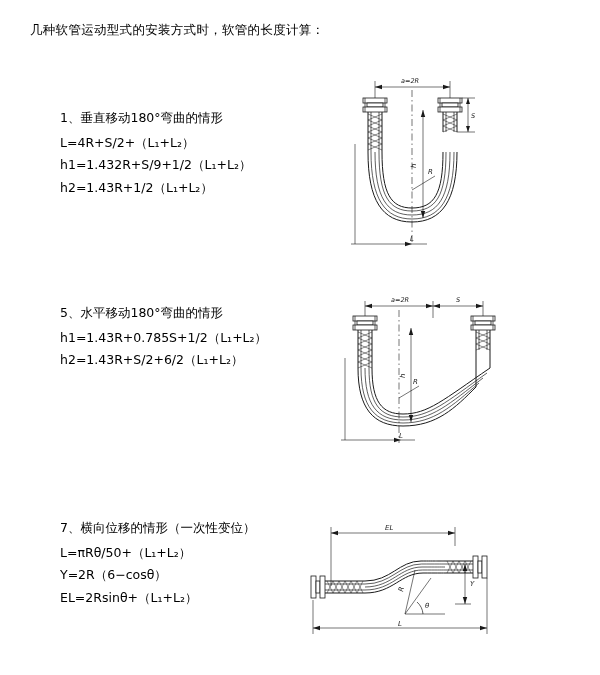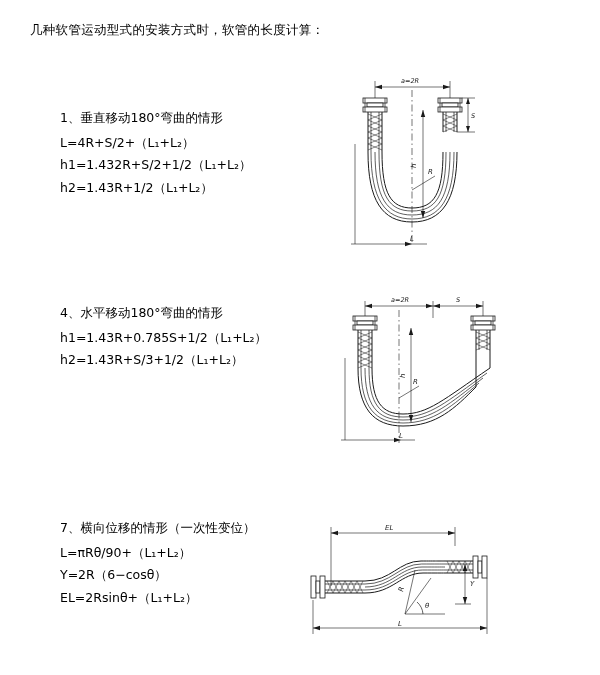--- a/index.html
+++ b/index.html
@@ -63,21 +63,21 @@
 </head>
 <body>
 
 <div class="page">
 
   <div class="title">几种软管运动型式的安装方式时，软管的长度计算：</div>
 
   <div class="section" style="left:48px; top:110px;">
     <div class="sec-head">1、垂直移动180°弯曲的情形</div>
     <div class="formula">L=4R+S/2+（L₁+L₂）</div>
-    <div class="formula">h1=1.432R+S/2+1/2（L₁+L₂）</div>
+    <div class="formula">h1=1.432R+S/9+1/2（L₁+L₂）</div>
     <div class="formula">h2=1.43R+1/2（L₁+L₂）</div>
   </div>
 
   <div class="fig" style="left:315px; top:68px;">
     <svg width="180" height="200" viewBox="0 0 180 200">
 
       <path class="dim" d="M60 19 L135 19"></path>
       <path class="solidfill" d="M60 19 l7 -2.2 v4.4 z"></path>
       <path class="solidfill" d="M135 19 l-7 -2.2 v4.4 z"></path>
       <text class="dtxt6" x="86" y="15">a=2R</text>
@@ -133,23 +133,23 @@
       <text class="dtxt6" x="156" y="50">S</text>
 
       <path class="dim" d="M40 176 L40 76"></path>
       <path class="dim" d="M36 176 L112 176"></path>
       <text class="dtxt" x="95" y="173">L</text>
       <path class="solidfill" d="M97 176 l-7 -2.2 v4.4 z"></path>
     </svg>
   </div>
 
   <div class="section" style="left:48px; top:305px;">
-    <div class="sec-head">4、水平移动180°弯曲的情形</div>
+    <div class="sec-head">5、水平移动180°弯曲的情形</div>
     <div class="formula">h1=1.43R+0.785S+1/2（L₁+L₂）</div>
-    <div class="formula">h2=1.43R+S/3+1/2（L₁+L₂）</div>
+    <div class="formula">h2=1.43R+S/2+6/2（L₁+L₂）</div>
   </div>
 
   <div class="fig" style="left:315px; top:288px;">
     <svg width="185" height="160" viewBox="0 0 185 160">
 
       <path class="dim" d="M50 18 L118 18"></path>
       <path class="solidfill" d="M50 18 l7 -2.2 v4.4 z"></path>
       <path class="solidfill" d="M118 18 l-7 -2.2 v4.4 z"></path>
       <text class="dtxt6" x="76" y="14">a=2R</text>
       <path class="dim" d="M118 18 L168 18"></path>
@@ -200,21 +200,21 @@
 
       <path class="dim" d="M30 152 L30 70"></path>
       <path class="dim" d="M26 152 L100 152"></path>
       <text class="dtxt" x="84" y="150">L</text>
       <path class="solidfill" d="M86 152 l-7 -2.2 v4.4 z"></path>
     </svg>
   </div>
 
   <div class="section" style="left:48px; top:520px;">
     <div class="sec-head">7、横向位移的情形（一次性变位）</div>
-    <div class="formula">L=πRθ/90+（L₁+L₂）</div>
+    <div class="formula">L=πRθ/50+（L₁+L₂）</div>
     <div class="formula">Y=2R（6−cosθ）</div>
     <div class="formula">EL=2Rsinθ+（L₁+L₂）</div>
   </div>
 
   <div class="fig" style="left:295px; top:516px;">
     <svg width="205" height="130" viewBox="0 0 205 130">
 
       <path class="dim" d="M36 17 L160 17"></path>
       <path class="solidfill" d="M36 17 l7 -2.2 v4.4 z"></path>
       <path class="solidfill" d="M160 17 l-7 -2.2 v4.4 z"></path>

